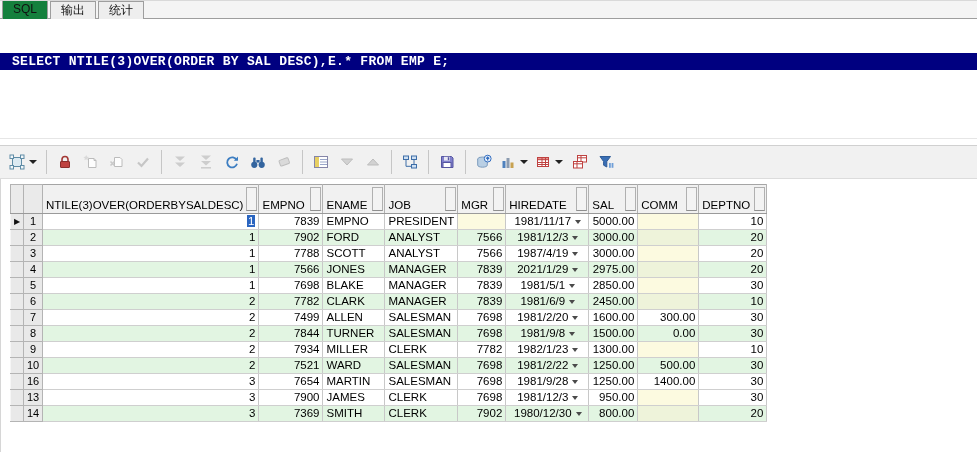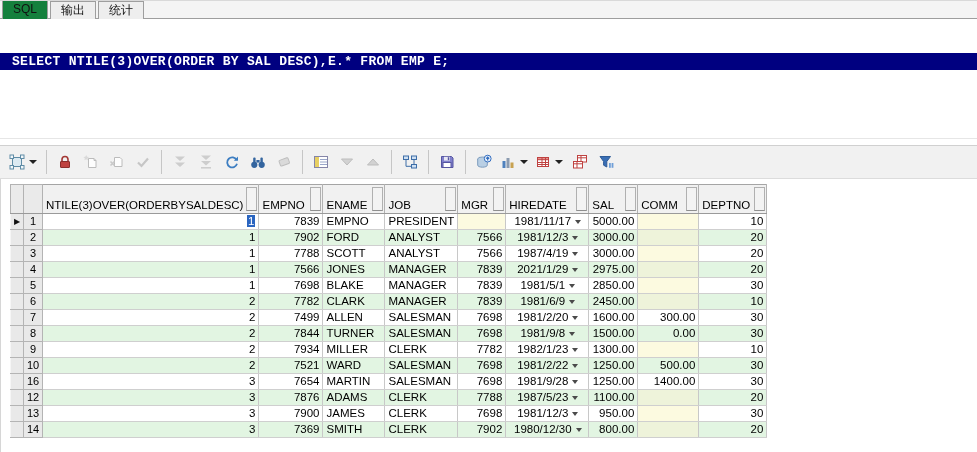--- a/index.html
+++ b/index.html
@@ -566,38 +566,20 @@
             <td class="cell txt datecell">
               <span class="dwrap">
                 <span>1981/9/28</span>
                 <span class="ddarrow"></span>
               </span>
             </td>
             <td class="cell num">1250.00</td>
             <td class="cell num">1400.00</td>
             <td class="cell num">30</td>
           </tr>
-          <tr class="alt">
-            <td class="fixed ind"></td>
-            <td class="fixed rn">12</td>
-            <td class="cell num">3</td>
-            <td class="cell num">7876</td>
-            <td class="cell txt">ADAMS</td>
-            <td class="cell txt">CLERK</td>
-            <td class="cell num">7788</td>
-            <td class="cell txt datecell">
-              <span class="dwrap">
-                <span>1987/5/23</span>
-                <span class="ddarrow"></span>
-              </span>
-            </td>
-            <td class="cell num">1100.00</td>
-            <td class="cell num nul"></td>
-            <td class="cell num">20</td>
-          </tr>
           <tr>
             <td class="fixed ind"></td>
             <td class="fixed rn">13</td>
             <td class="cell num">3</td>
             <td class="cell num">7900</td>
             <td class="cell txt">JAMES</td>
             <td class="cell txt">CLERK</td>
             <td class="cell num">7698</td>
             <td class="cell txt datecell">
               <span class="dwrap">

